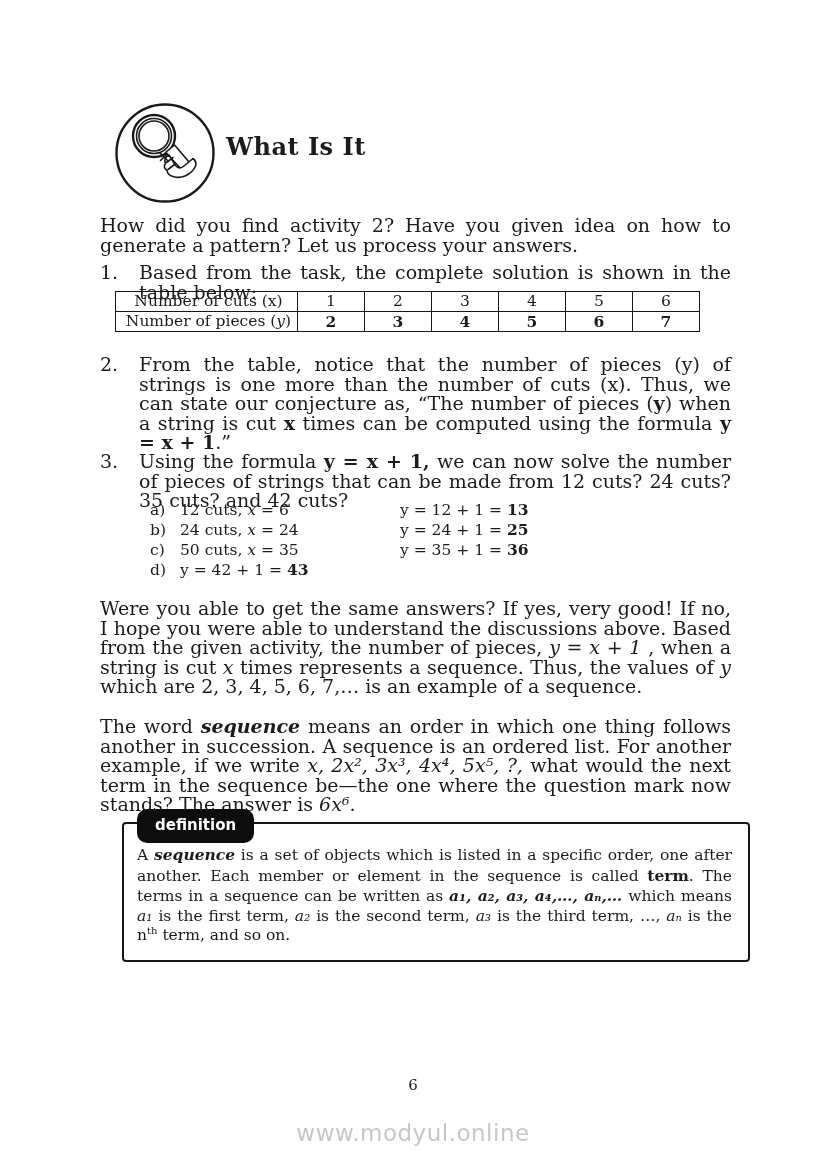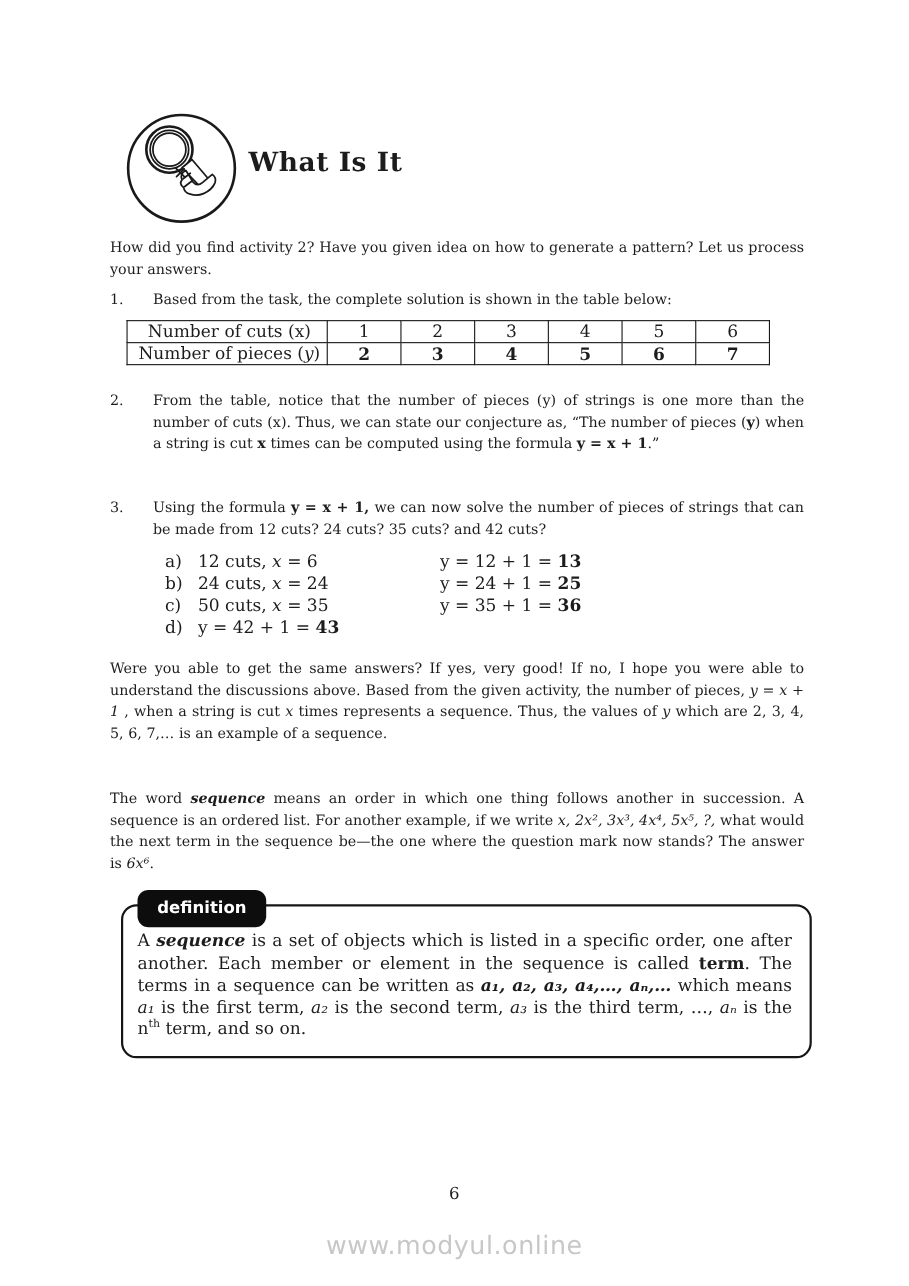--- a/index.html
+++ b/index.html
@@ -35,21 +35,21 @@
     top: 132px;
     font-size: 24px;
     font-weight: bold;
     letter-spacing: 0.5px;
   }
   
   .para {
     position: absolute;
     left: 0;
     width: 631px;
-    font-size: 13px;
+    font-size: 19px;
     line-height: 19.6px;
     text-align: justify;
   }
   .num-item { display: flex; }
   .num { width: 26px; flex: none; }
   .num-body { flex: 1; text-align: justify; margin-left: 13px; }
   .mi { font-style: italic; }
   .bi { font-style: italic; font-weight: bold; }
   b.f { font-weight: bold; }
   
@@ -83,25 +83,25 @@
     font-size: 15.5px;
   }
   .sol-row {
     display: grid;
     grid-template-columns: 30px 220px 1fr;
     line-height: 20px;
   }
   
   .defbox {
     position: absolute;
-    left: 10px;
+    left: 22px;
     top: 822px;
     width: 628px;
     border: 2px solid #161616;
-    border-radius: 14px;
+    border-radius: 4px;
     padding: 21px 16px 14px 13px;
   }
   .defbox-tab {
     position: absolute;
     top: -15px;
     left: 13px;
     background: #0d0d0d;
     color: #ffffff;
     font-family: "DejaVu Sans", sans-serif;
     font-weight: bold;

